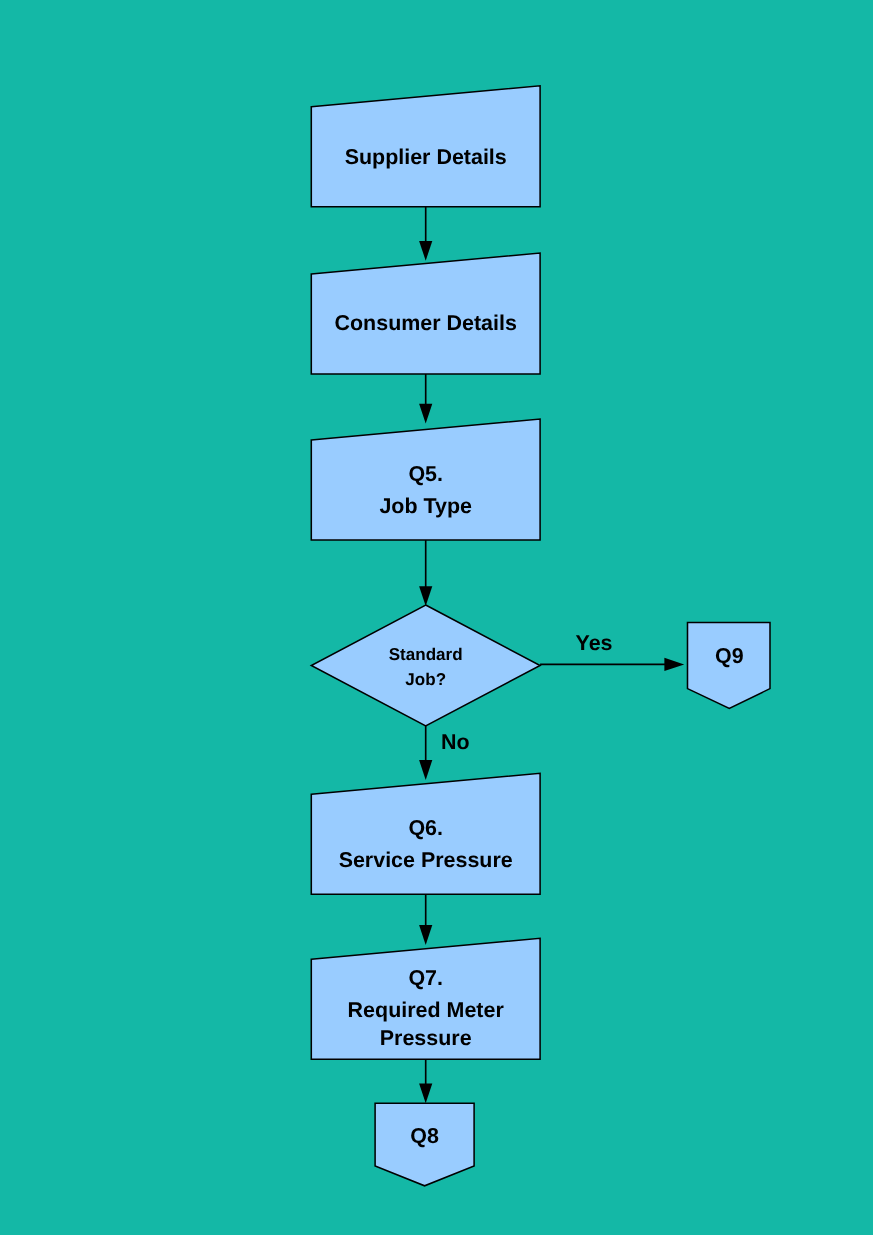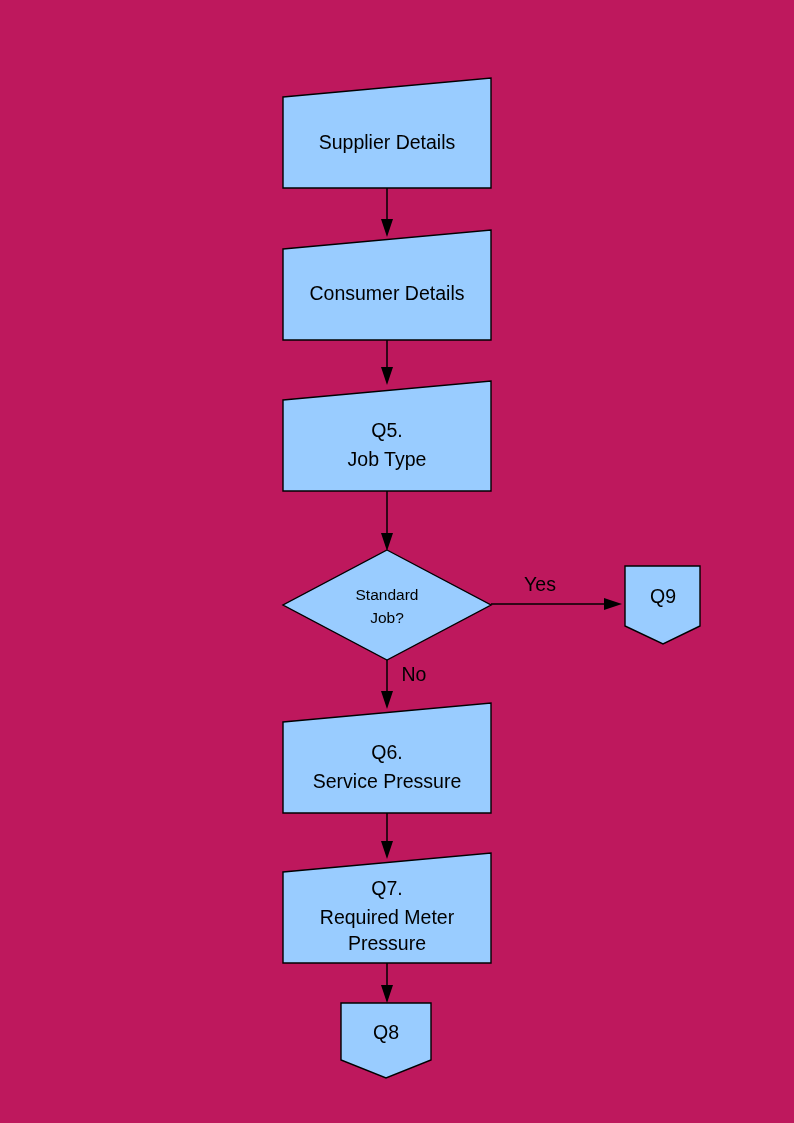--- a/index.html
+++ b/index.html
@@ -54,21 +54,21 @@
   }
   .edge-label {
     font-size: 19.5px;
     text-anchor: middle;
     dominant-baseline: middle;
   }
 </style>
 </head>
 <body>
 
-<div id="flowchart-canvas" style="background: #be185d;">
+<div id="flowchart-canvas" style="background: #14b8a6; font-weight: bold;">
   <svg class="diagram" viewBox="0 0 794 1123" xmlns="http://www.w3.org/2000/svg">
 
     <g>
       <line class="connector-line" x1="387" y1="188" x2="387" y2="233"></line>
       <polygon class="arrow-head" points="381,219 393,219 387,237"></polygon>
     </g>
 
     <g>
       <line class="connector-line" x1="387" y1="340" x2="387" y2="381"></line>
       <polygon class="arrow-head" points="381,367 393,367 387,385"></polygon>

